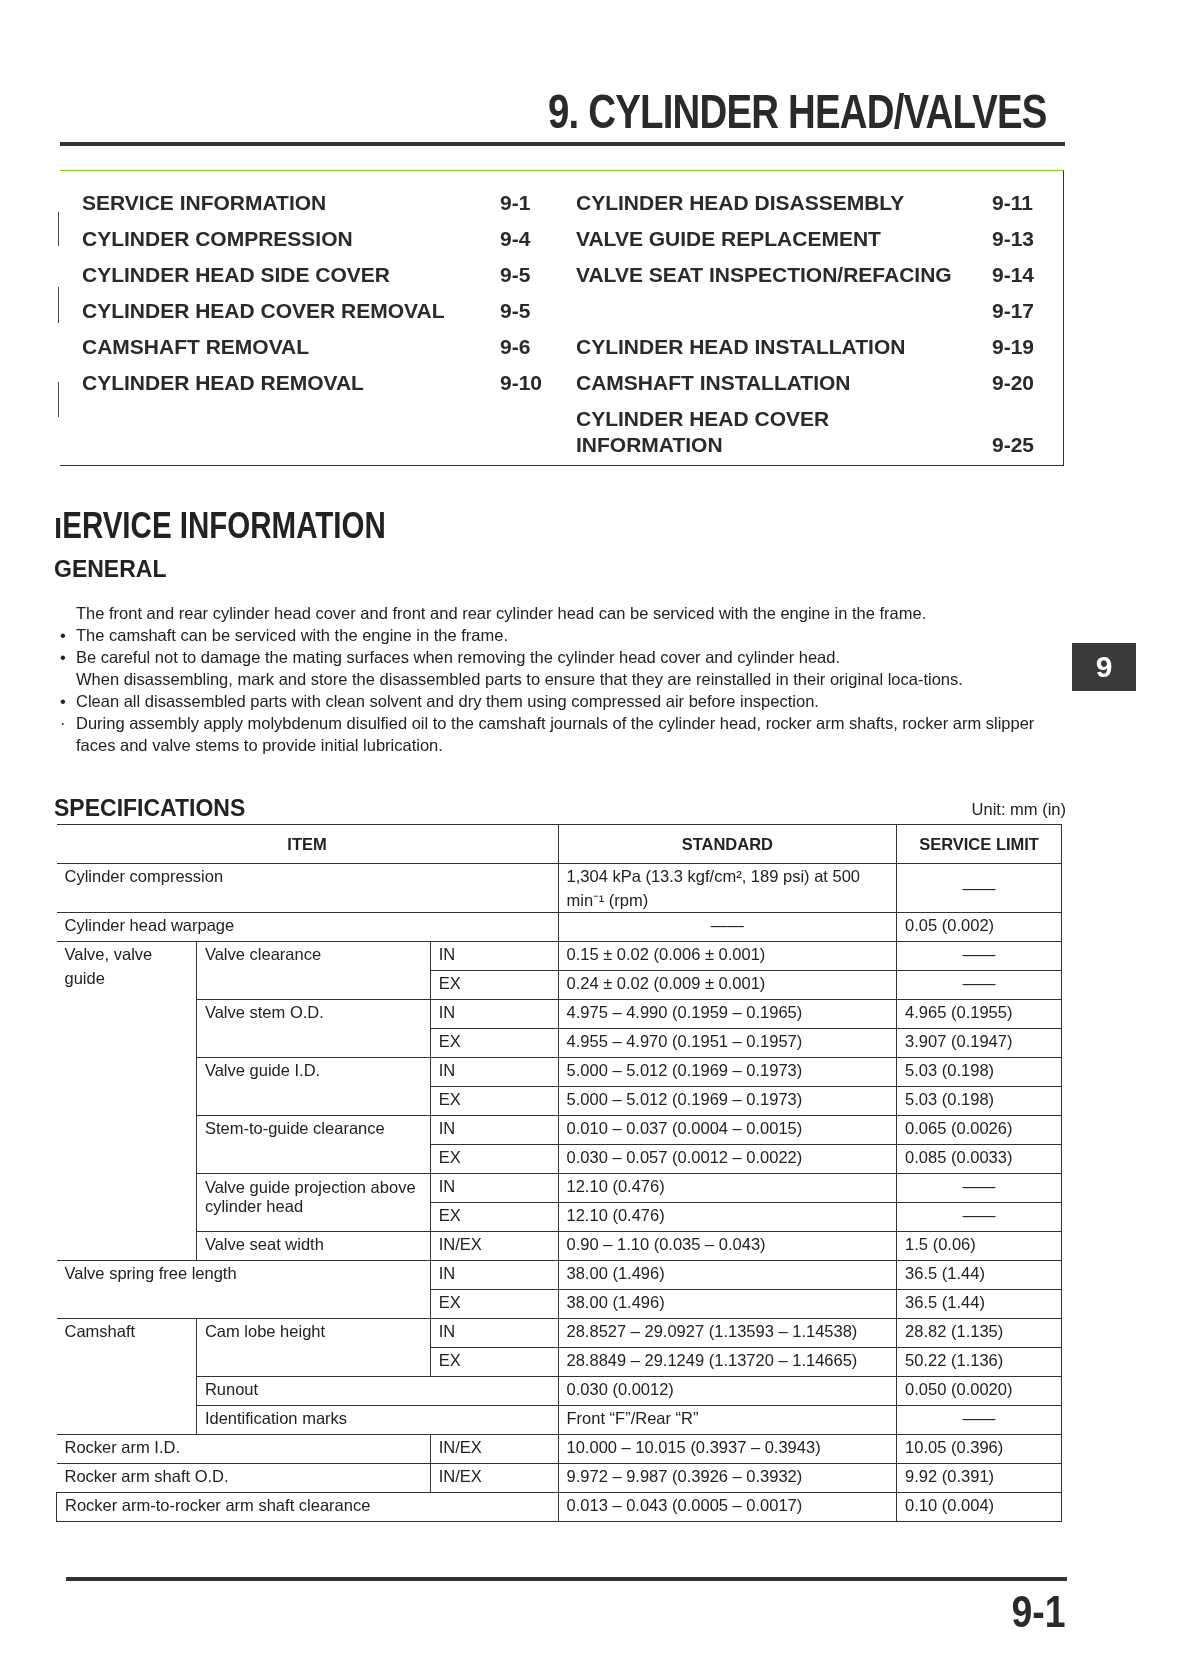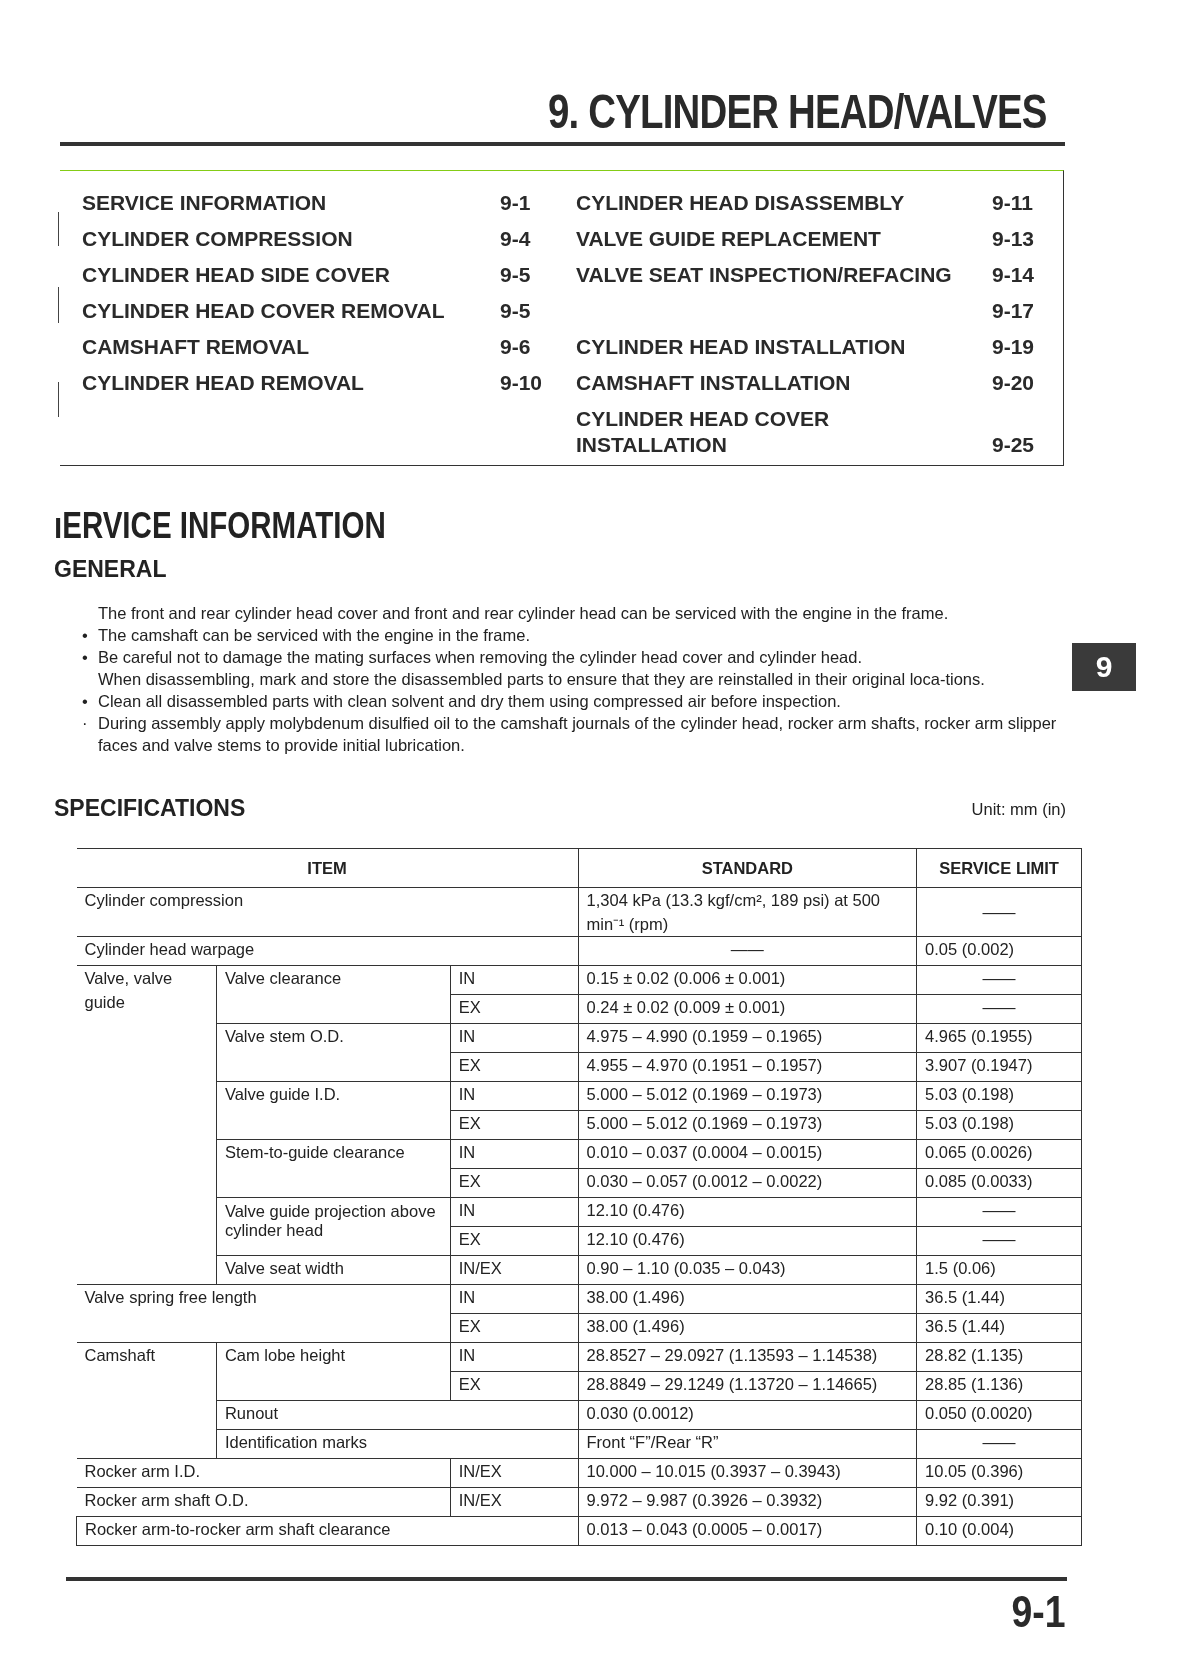--- a/index.html
+++ b/index.html
@@ -19,29 +19,29 @@
   .toc-col.right .toc-row .pg { left: 416px; right: auto; }
   .toc-row.tall { height: 64px; }
   .toc-row.tall .lbl { line-height: 26px; top: 5px; white-space: normal; width: 400px; }
   .toc-row.tall .pg { top: 26px; }
 
   .section-title { position: absolute; left: 54px; top: 505px; font-weight: bold; font-size: 36px; transform: scaleX(0.82); transform-origin: left top; color: #222; white-space: nowrap; }
   .sub-title { position: absolute; left: 54px; font-weight: bold; font-size: 23px; color: #222; }
   .sub-general { top: 556px; }
   .sub-spec { top: 795px; }
 
-  .general-list { position: absolute; left: 60px; top: 602px; width: 1005px; font-size: 16.5px; line-height: 22px; color: #222; margin-left: 22px; }
+  .general-list { position: absolute; left: 60px; top: 602px; width: 1005px; font-size: 16.5px; line-height: 22px; color: #222; }
   .gen-item { position: relative; padding-left: 16px; }
   .gen-item .bullet { position: absolute; left: 0; top: 0; }
 
   .tab-9 { position: absolute; left: 1072px; top: 643px; width: 64px; height: 48px; background: #3a3a3a; color: #fff; font-weight: bold; font-size: 30px; text-align: center; line-height: 48px; }
 
   .unit-label { position: absolute; right: 124px; top: 800px; font-size: 16.5px; color: #222; }
 
-  .spec-table { position: absolute; left: 76px; top: 824px; width: 1006px; border-collapse: collapse; font-size: 16.5px; color: #222; margin-top: 24px; }
+  .spec-table { position: absolute; left: 56px; top: 824px; width: 1006px; border-collapse: collapse; font-size: 16.5px; color: #222; }
   .spec-table td, .spec-table th { border: 1px solid #333; padding: 0 8px; height: 28px; vertical-align: top; line-height: 24px; }
   .spec-table th { font-weight: bold; font-size: 16.5px; text-align: center; height: 38px; vertical-align: middle; }
   .spec-table td.center { text-align: center; }
   .spec-table tr.tall td { height: 48px; }
   .spec-table .noleft { border-left: none; }
 
   .bottom-rule { position: absolute; left: 66px; right: 123px; top: 1577px; height: 4px; background: #333; }
   .page-num { position: absolute; right: 124px; top: 1587px; font-weight: bold; font-size: 44px; color: #2a2a2a; transform: scaleX(0.85); transform-origin: right top; }
 
   .margin-mark { position: absolute; left: 58px; width: 1px; background: #444; }
@@ -101,21 +101,21 @@
       </div>
     <div class="toc-row">
         <span class="lbl">CYLINDER HEAD INSTALLATION</span>
         <span class="pg">9-19</span>
       </div>
     <div class="toc-row">
         <span class="lbl">CAMSHAFT INSTALLATION</span>
         <span class="pg">9-20</span>
       </div>
     <div class="toc-row tall">
-        <span class="lbl">CYLINDER HEAD COVER INSTALLATION</span>
+        <span class="lbl">CYLINDER HEAD COVER INFORMATION</span>
         <span class="pg">9-25</span>
       </div>
   </div>
 </div>
 
 <div class="section-title">ıERVICE INFORMATION</div>
 <div class="sub-title sub-general">GENERAL</div>
 
 <div class="general-list">
   <div class="gen-item"><span class="bullet"></span><span>The front and rear cylinder head cover and front and rear cylinder head can be serviced with the engine in the frame.</span></div>
@@ -234,21 +234,21 @@
   <tr>
     <td rowspan="4" class="noleft">Camshaft</td>
     <td rowspan="2">Cam lobe height</td>
     <td>IN</td>
     <td>28.8527 – 29.0927 (1.13593 – 1.14538)</td>
     <td>28.82 (1.135)</td>
   </tr>
   <tr>
     <td>EX</td>
     <td>28.8849 – 29.1249 (1.13720 – 1.14665)</td>
-    <td>28.85 (1.136)</td>
+    <td>50.22 (1.136)</td>
   </tr>
   <tr>
     <td colspan="2">Runout</td>
     <td>0.030 (0.0012)</td>
     <td>0.050 (0.0020)</td>
   </tr>
   <tr>
     <td colspan="2">Identification marks</td>
     <td>Front “F”/Rear “R”</td>
     <td class="center">——</td>

